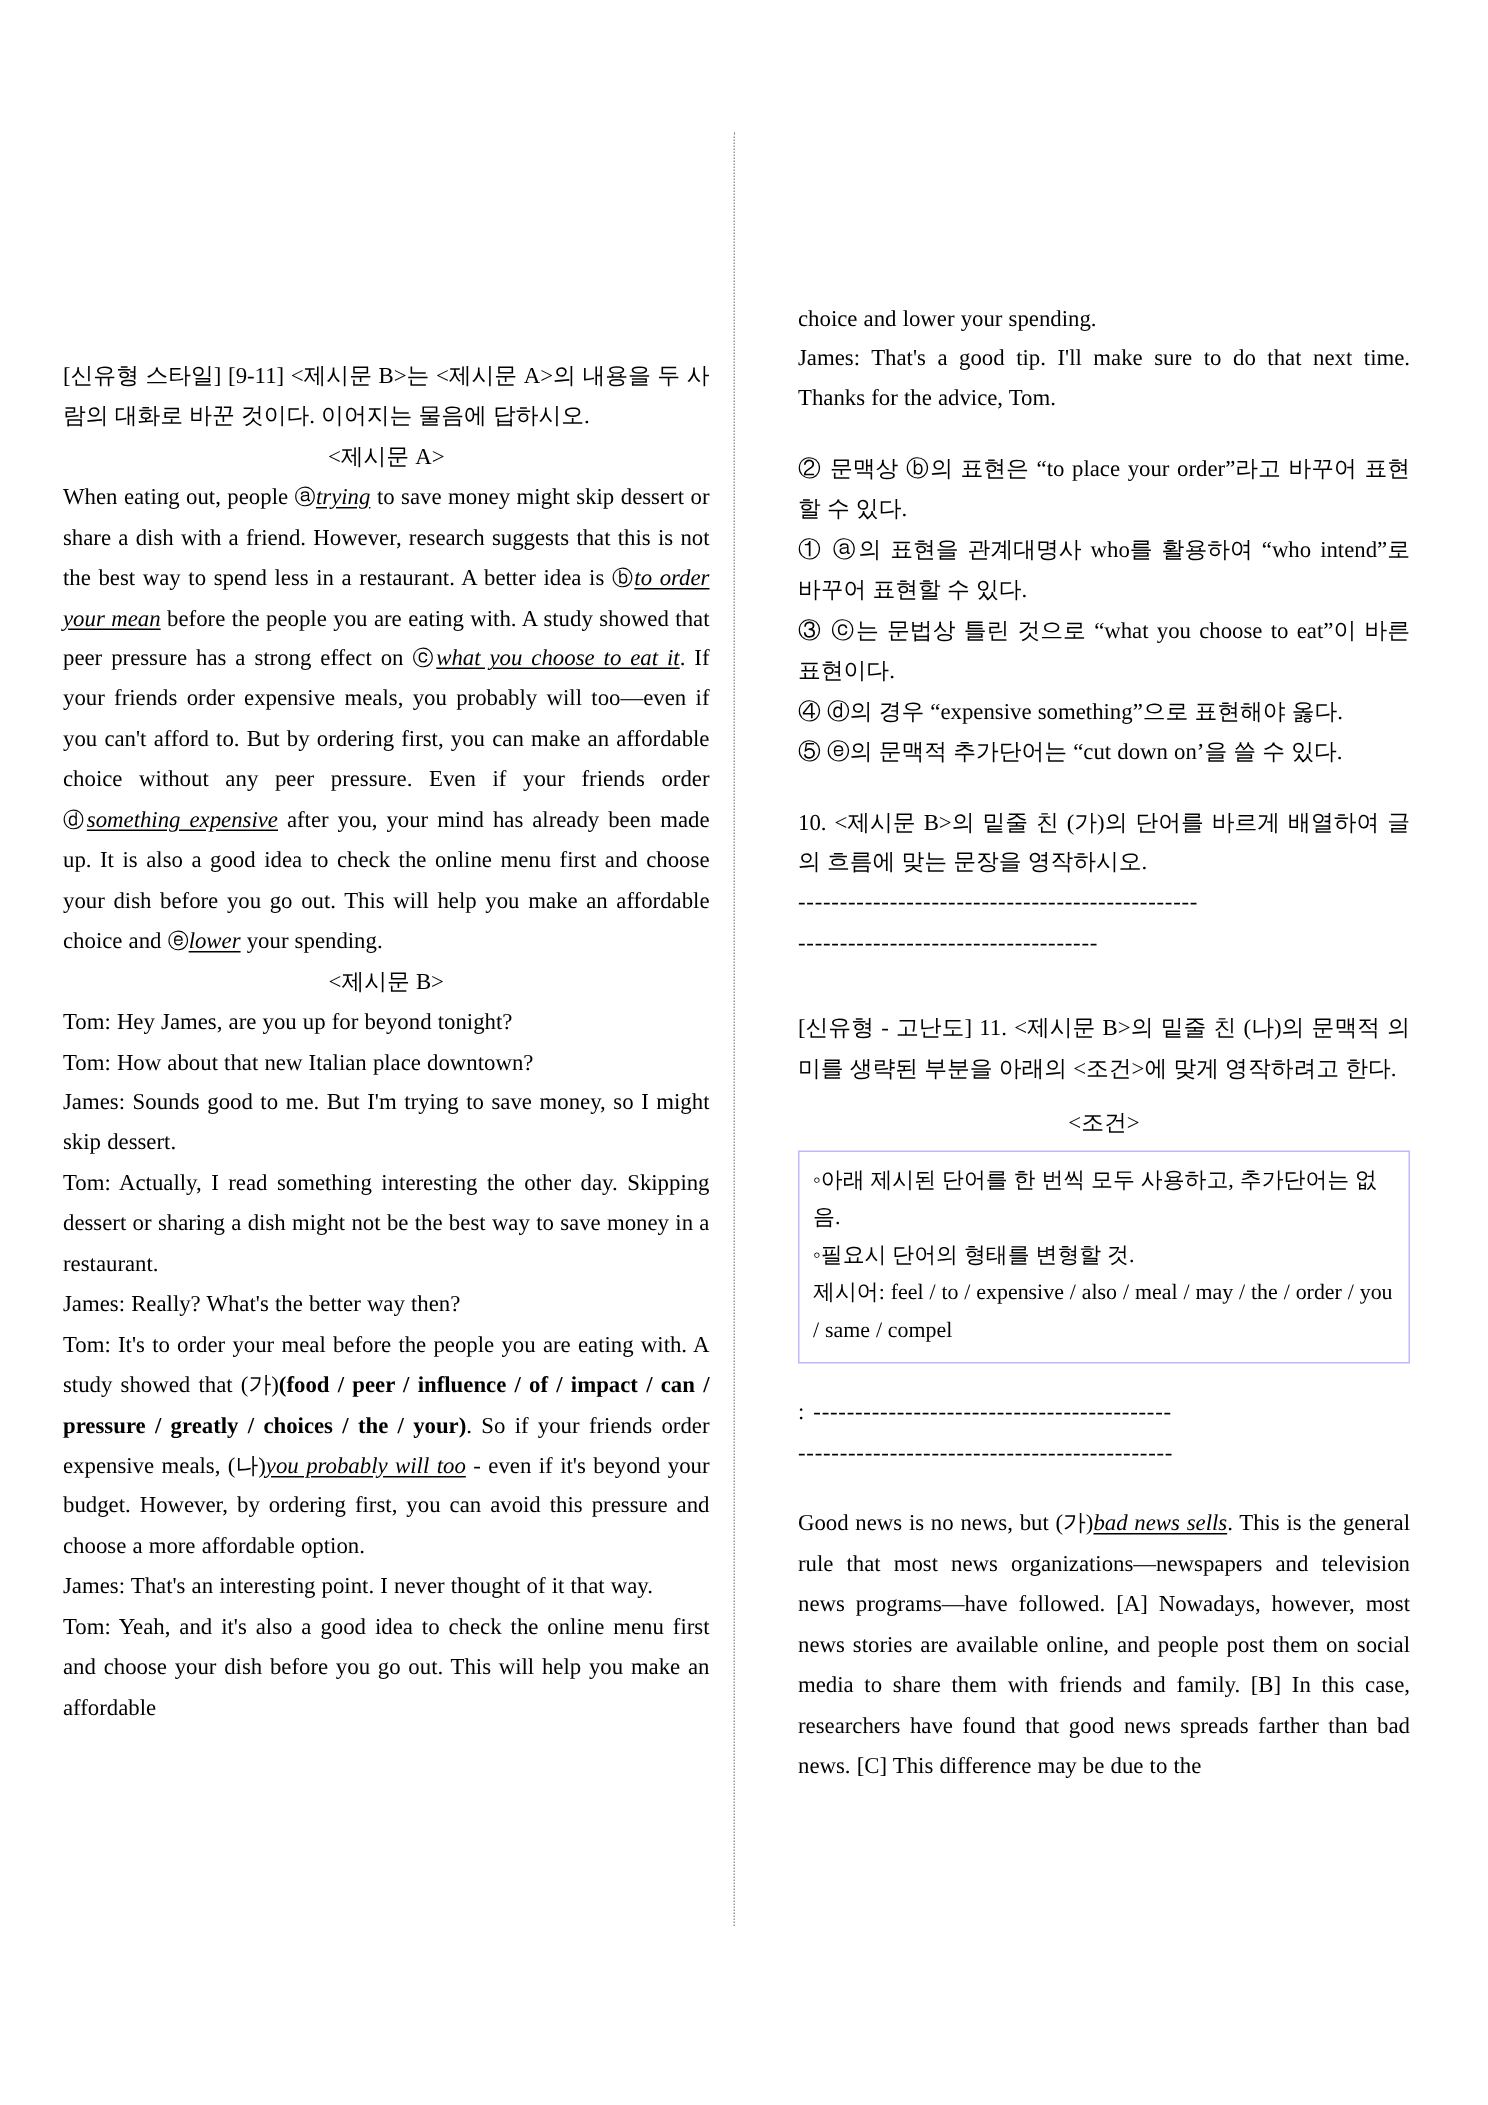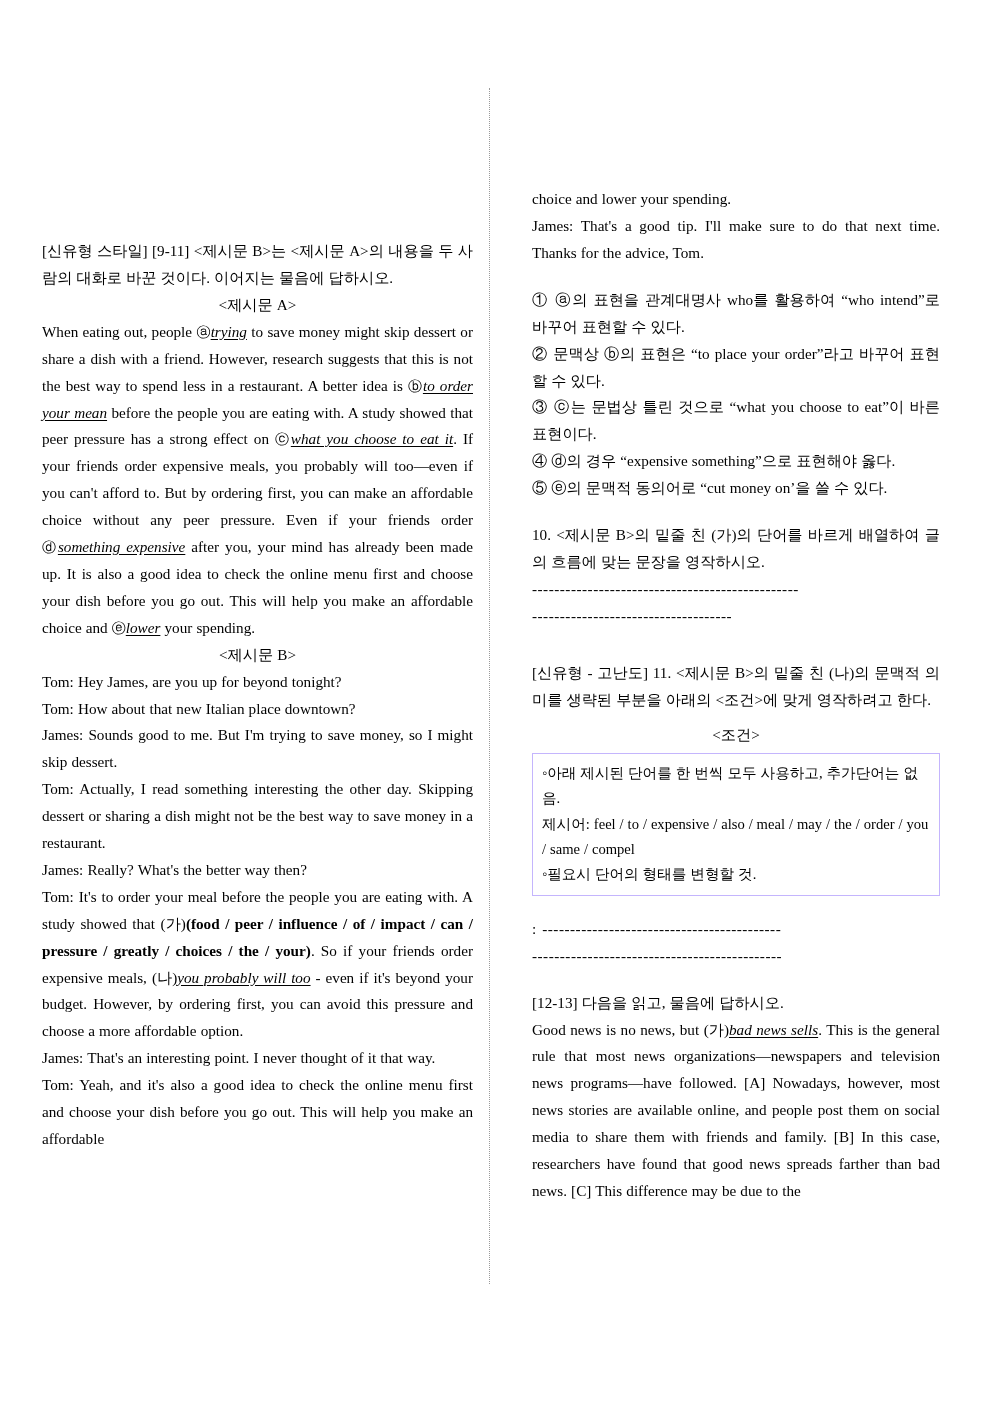--- a/index.html
+++ b/index.html
@@ -114,56 +114,55 @@
     <div class="divider"></div>
 
     <div class="col col-right">
 
       <p>choice and lower your spending.</p>
       <p>James: That's a good tip. I'll make sure to do that next time. Thanks for the advice, Tom.</p>
 
       <div class="spacer-md"></div>
 
 
+      <p>② 문맥상 ⓑ의 표현은 “to place your order”라고 바꾸어 표현할 수 있다.</p>
       <p>① ⓐ의 표현을 관계대명사 who를 활용하여 “who intend”로 바꾸어 표현할 수 있다.</p>
-      <p>② 문맥상 ⓑ의 표현은 “to place your order”라고 바꾸어 표현할 수 있다.</p>
       <p>③ ⓒ는 문법상 틀린 것으로 “what you choose to eat”이 바른 표현이다.</p>
       <p>④ ⓓ의 경우 “expensive something”으로 표현해야 옳다.</p>
-      <p>⑤ ⓔ의 문맥적 동의어로 “cut money on’을 쓸 수 있다.</p>
+      <p>⑤ ⓔ의 문맥적 추가단어는 “cut down on’을 쓸 수 있다.</p>
 
       <div class="spacer-md"></div>
 
       <p>10. &lt;제시문 B&gt;의 밑줄 친 (가)의 단어를 바르게 배열하여 글의 흐름에 맞는 문장을 영작하시오.</p>
 
       <div class="dashline">------------------------------------------------</div>
       <div class="dashline">------------------------------------</div>
 
       <div class="spacer-lg"></div>
 
       <p>[신유형 - 고난도] 11. &lt;제시문 B&gt;의 밑줄 친 (나)의 문맥적 의미를 생략된 부분을 아래의 &lt;조건&gt;에 맞게 영작하려고 한다.</p>
 
       <div class="spacer-sm"></div>
 
       <p class="centered">&lt;조건&gt;</p>
 
       <div class="condbox">
         <p>◦아래 제시된 단어를 한 번씩 모두 사용하고, 추가단어는 없음.</p>
+        <p>◦필요시 단어의 형태를 변형할 것.</p>
         <p><span>제시어:</span> <span>feel / to / expensive / also / meal /</span> <span>may / the / order / you / same / compel</span></p>
-        <p>◦필요시 단어의 형태를 변형할 것.</p>
       </div>
 
       <div class="spacer-md"></div>
 
       <div class="answerline">
           <span class="colon">:</span>
           <span class="dashline">-------------------------------------------</span>
         </div>
       <div class="dashline">---------------------------------------------</div>
 
       <div class="spacer-md"></div>
 
-      <p>[12-13] 다음을 읽고, 물음에 답하시오.</p>
 
       <p><span>Good news is no news, but </span><span>(가)</span><span class="u">bad news sells</span><span>. This is the general rule that most news organizations—newspapers and television news programs—have followed. [A] Nowadays, however, most news stories are available online, and people post them on social media to share them with friends and family. [B] In this case, researchers have found that good news spreads farther than bad news. [C] This difference may be due to the</span></p>
 
     </div>
   </div>
 </div>
 
 </body></html>

